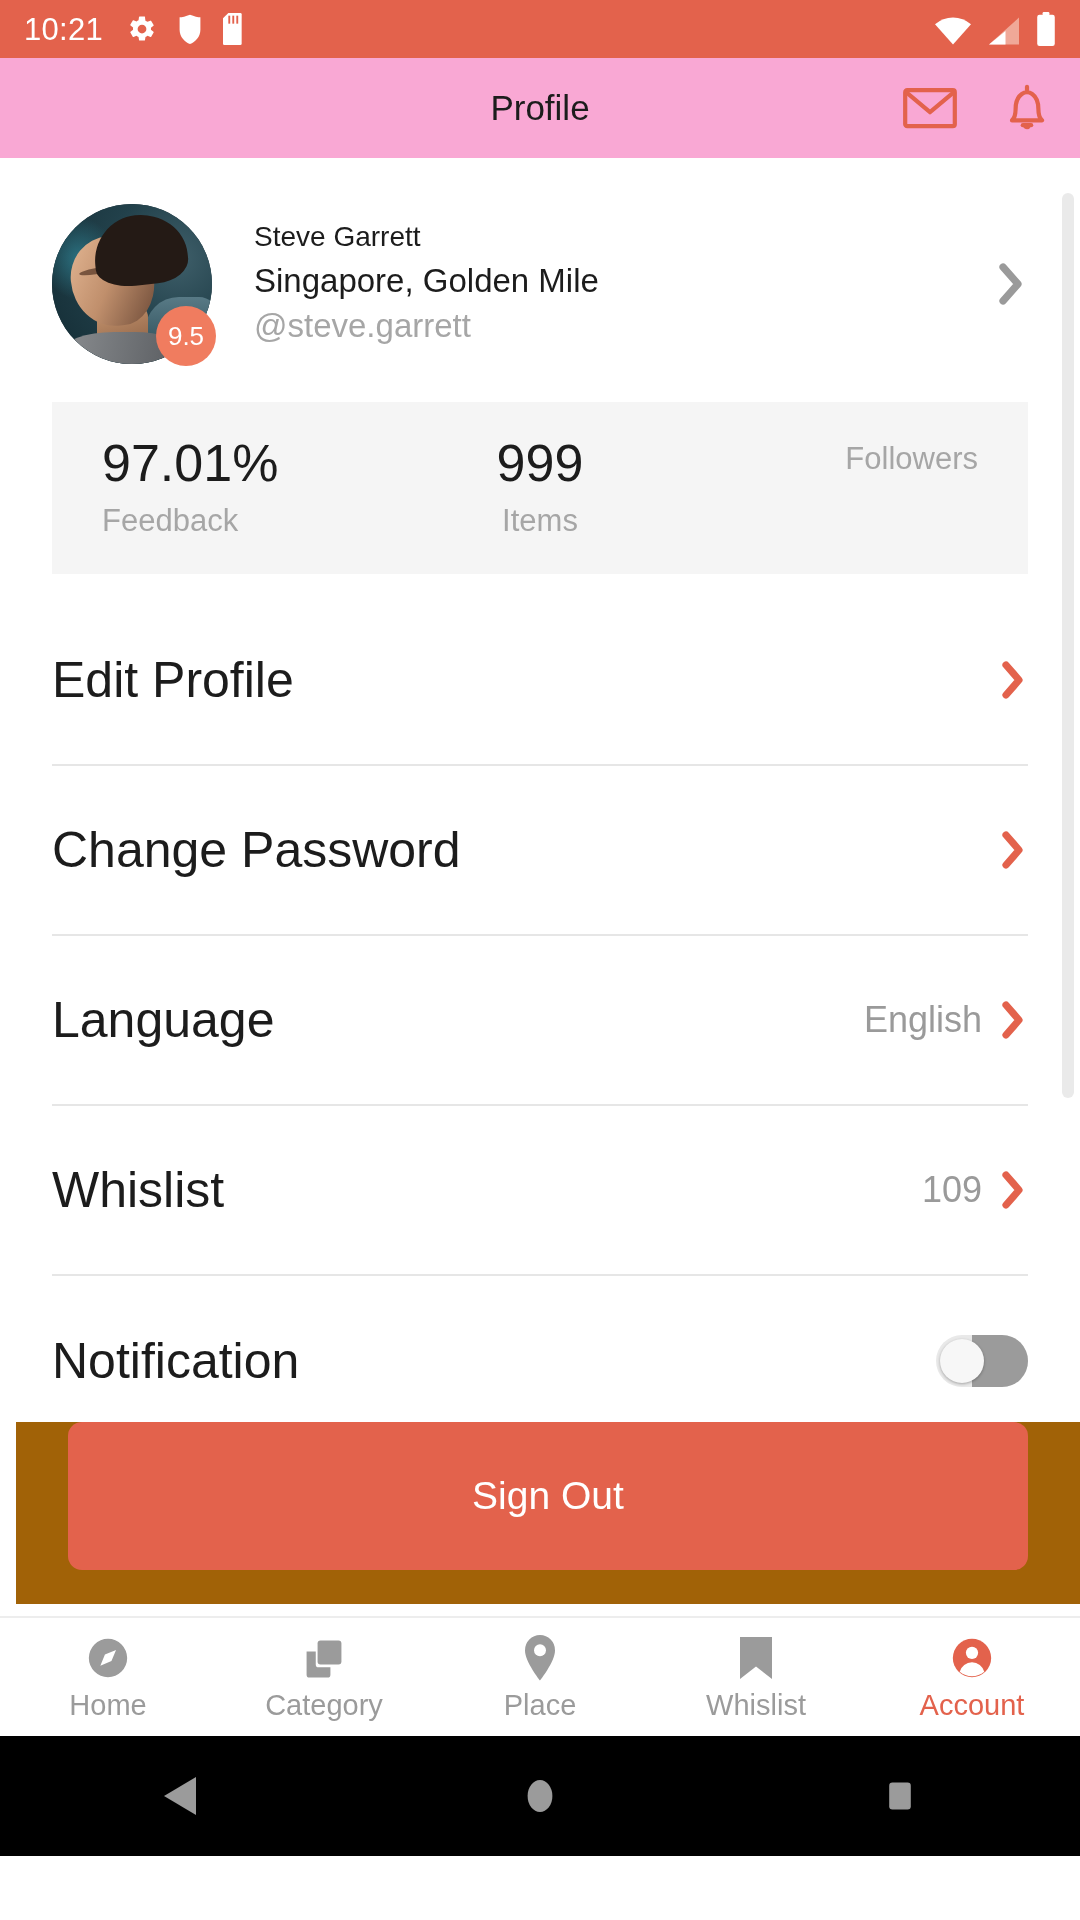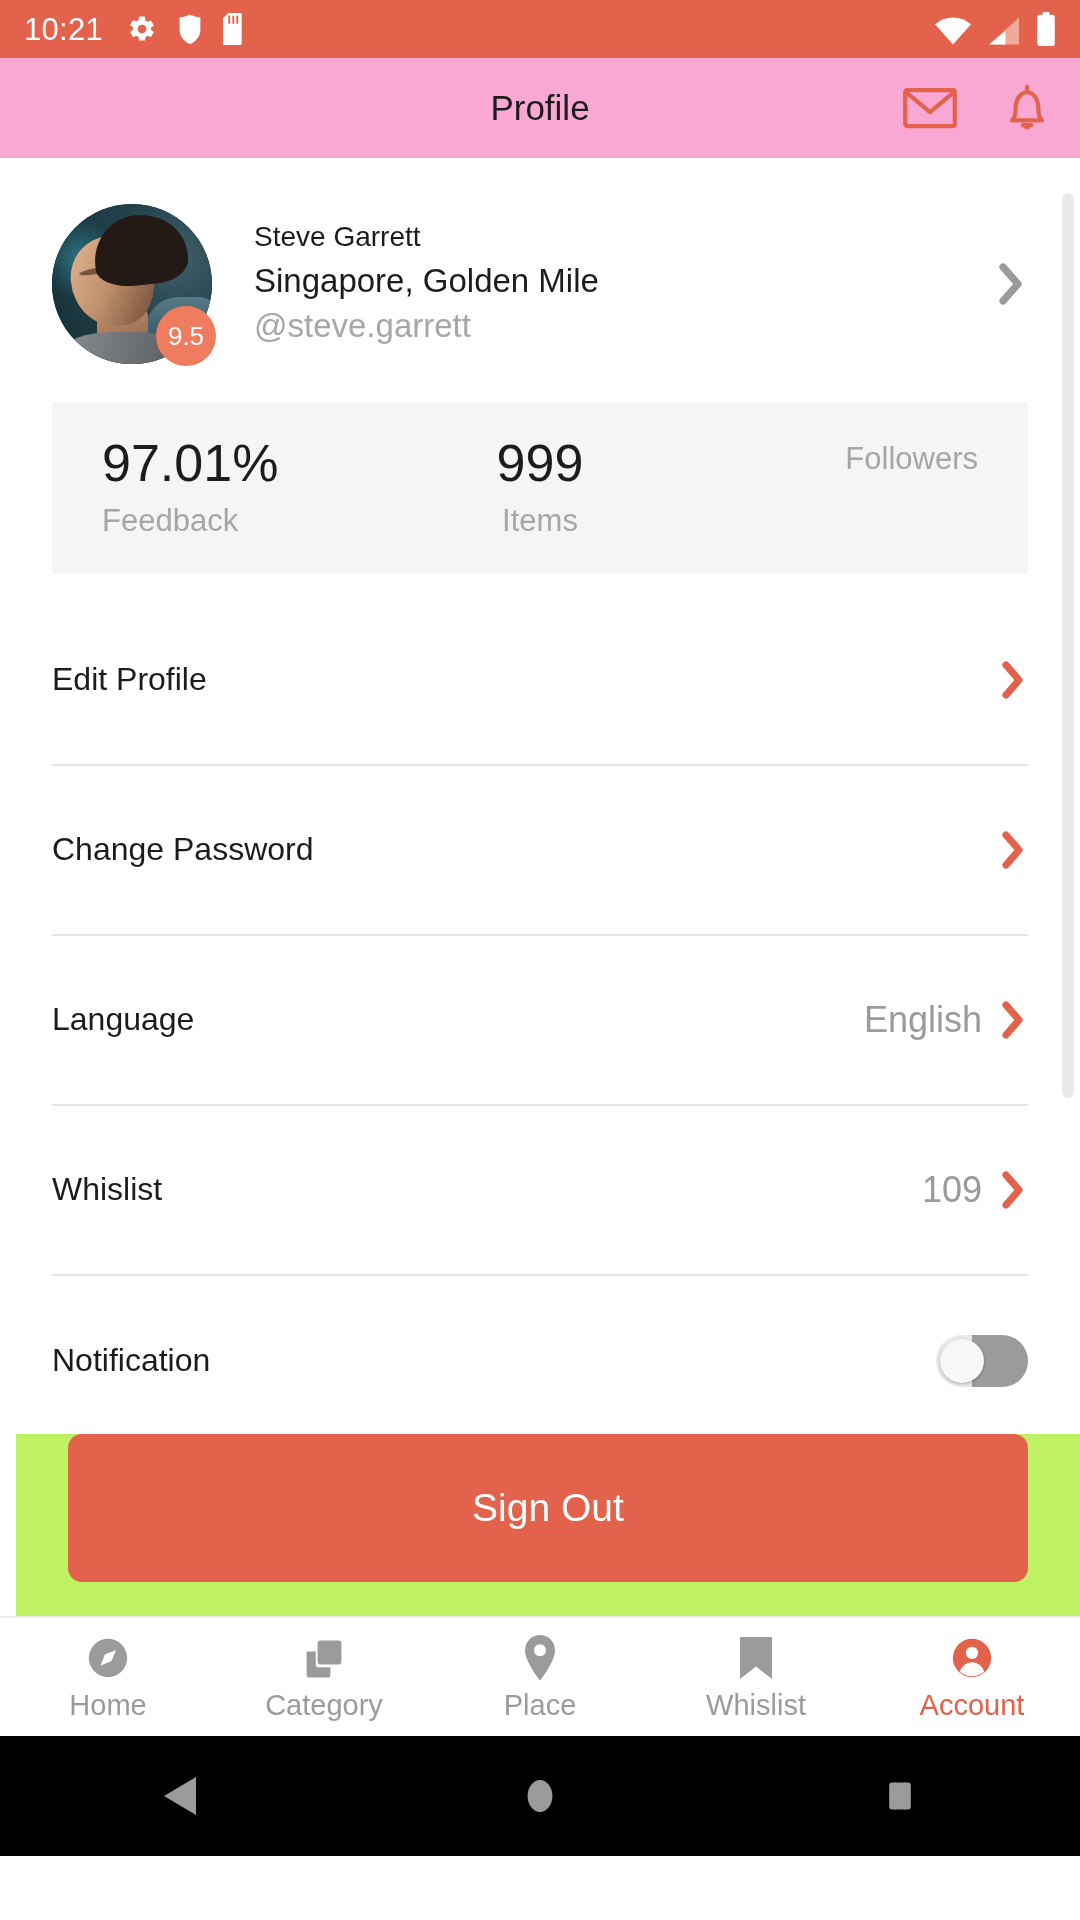--- a/index.html
+++ b/index.html
@@ -94,41 +94,41 @@
   .stat-value { font-size:52px; color:#1c1c1c; line-height:1.2; }
   .stat-label { font-size:31px; color:#a6a6a6; margin-top:8px; line-height:1.2; }
 
   
   .menu { margin:0 52px; padding-top:22px; }
   .menu-item {
     height:170px; display:flex; align-items:center;
     border-bottom:2px solid #e6e6e6; position:relative;
   }
   .menu-item:last-child { border-bottom:none; }
-  .menu-label { font-size:32px; color:#1c1c1c; }
+  .menu-label { font-size:50px; color:#1c1c1c; }
   .menu-right { margin-left:auto; display:flex; align-items:center; gap:16px; }
   .menu-value { font-size:36px; color:#9a9a9a; }
   .chev-coral svg { display:block; }
   .toggle {
     width:92px; height:52px; border-radius:26px; background:#e9e9e9;
     position:relative; display:inline-block;
   }
   .toggle .knob {
     position:absolute; left:4px; top:4px; width:44px; height:44px;
     border-radius:50%; background:#f7f7f7; box-shadow:0 1px 3px rgba(0,0,0,.3);
   }
   .toggle .track-dark {
     position:absolute; right:0; top:0; width:56px; height:52px;
     border-radius:0 26px 26px 0; background:#9b9b9b;
   }
 
   
   .signout-holder {
-    position:absolute; left:0; right:0; bottom:0; padding:0 52px 34px 52px;
-    background:#bef264;
+    position:absolute; left:0; right:0; bottom:12px; padding:0 52px 34px 52px;
+    background:#a16207;
     margin-left:16px;
   }
   .signout-btn {
     width:100%; height:148px; border:none; border-radius:14px;
     background:#E3624C; color:#fff; font-size:39px;
     font-family:"Liberation Sans", sans-serif; cursor:pointer;
     display:flex; align-items:center; justify-content:center;
   }
 
   

